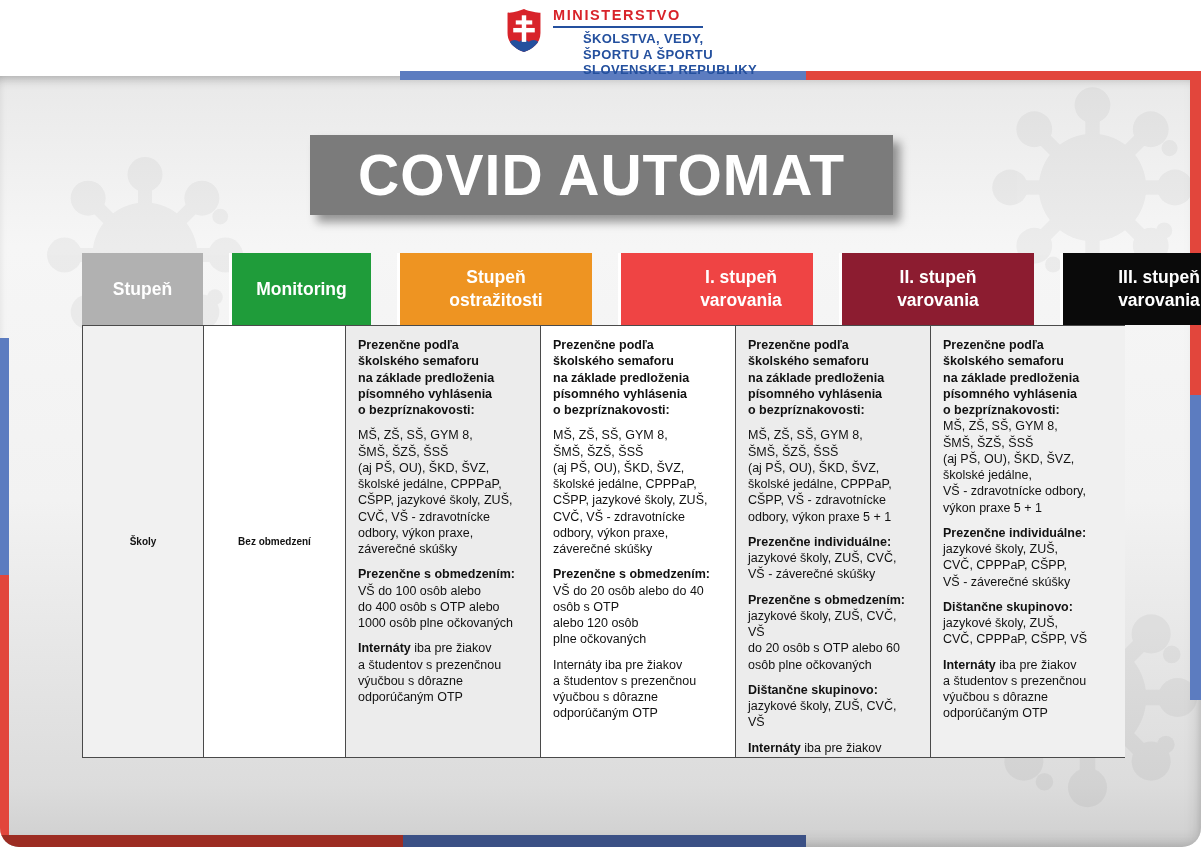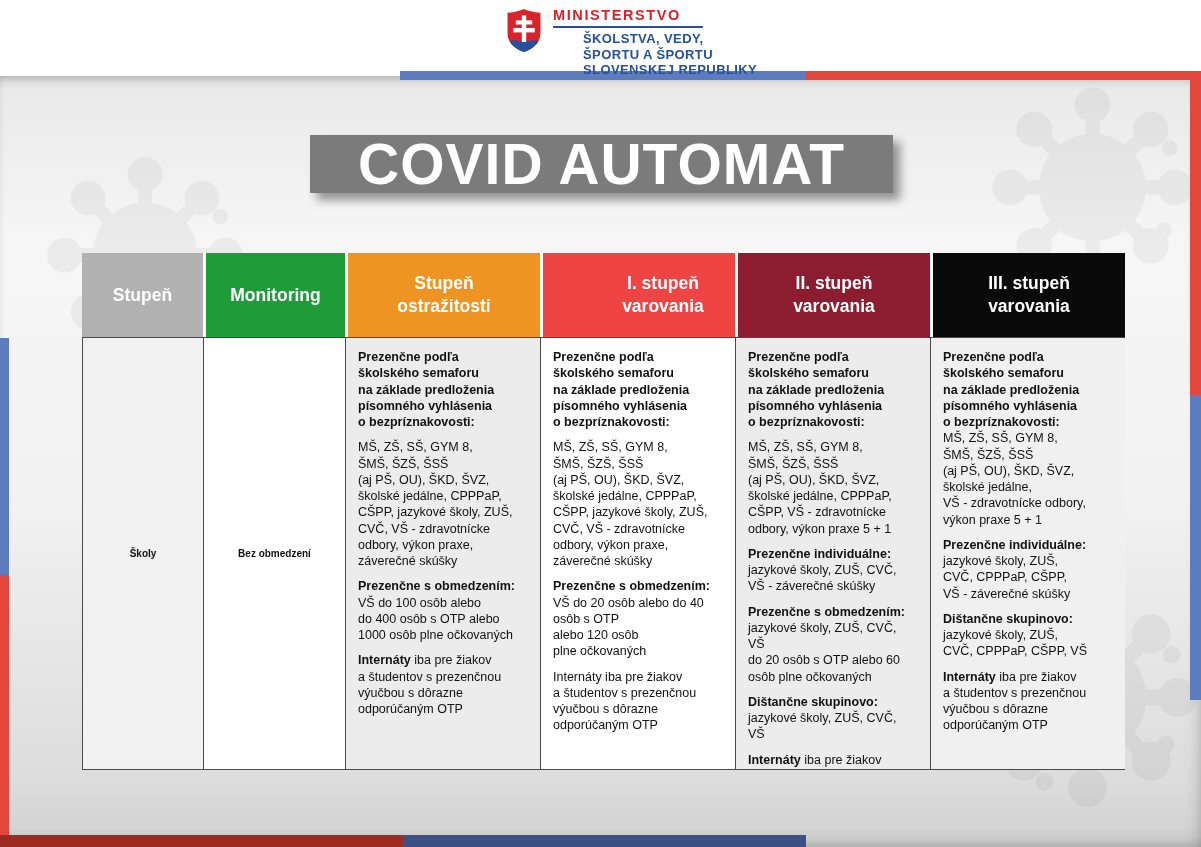--- a/index.html
+++ b/index.html
@@ -1,17 +1,17 @@
 <!DOCTYPE html>
 <html><head>
 <meta charset="utf-8">
 <style>
   html,body{margin:0;padding:0;}
   body{font-family:"Liberation Sans","DejaVu Sans",sans-serif;background:#fff;}
-  .page{position:relative;width:1201px;height:847px;background:#ffffff;overflow:hidden;}
+  .page{position:relative;width:1201px;height:847px;background:#ffffff;overflow:hidden;border-radius:19px;}
 
   
   .logo{position:absolute;top:7px;left:505px;display:flex;gap:10px;align-items:flex-start;}
   .coat{width:38px;height:47px;flex:0 0 auto;}
   .logo-text{display:flex;flex-direction:column;}
   .logo-min{color:#d8232a;font-weight:bold;font-size:14.5px;letter-spacing:1.6px;}
   .logo-divider{height:2px;background:#24509e;width:150px;margin:3px 0 3px;}
   .logo-line{color:#24509e;font-weight:bold;font-size:13px;line-height:1.2;letter-spacing:0.4px;margin-left:30px;}
 
   
@@ -30,34 +30,34 @@
   .bottom-stripe-red{left:0;top:835px;width:403px;height:12px;background:#9c2c22;}
   .bottom-stripe-blue{left:403px;top:835px;width:403px;height:12px;background:#3b5085;}
 
   
   .badge{position:absolute;left:0;top:62px;width:218px;height:37px;background:#8c8c8c;
     display:flex;align-items:center;justify-content:center;padding-left:62px;box-sizing:border-box;
     color:#fff;font-weight:bold;font-size:25px;letter-spacing:0.5px;
     box-shadow:5px 5px 7px rgba(0,0,0,.35);z-index:5;}
 
   
-  .title-box{position:absolute;left:310px;top:135px;width:583px;height:58px;background:#7b7b7b;
+  .title-box{position:absolute;left:310px;top:135px;width:583px;height:80px;background:#7b7b7b;
     display:flex;align-items:center;justify-content:center;
     color:#fff;font-weight:bold;font-size:57px;letter-spacing:1px;
     box-shadow:7px 7px 9px rgba(0,0,0,.4);z-index:4;}
 
   
   .virus{position:absolute;fill:#000;opacity:0.04;}
   .v1{left:40px;top:150px;width:210px;height:210px;}
   .v2{left:985px;top:80px;width:215px;height:215px;}
   .v3{left:970px;top:580px;width:235px;height:235px;}
 
   
   .automat-table{position:absolute;left:82px;top:253px;width:1043px;z-index:6;}
-  .thead{display:grid;grid-template-columns:121px 142px 195px 195px 195px 195px;height:84px;}
+  .thead{display:grid;grid-template-columns:121px 142px 195px 195px 195px 195px;height:72px;gap:26px;}
   .header-cell{display:flex;align-items:center;justify-content:center;text-align:center;
     color:#fff;font-weight:bold;font-size:17.5px;line-height:1.3;white-space:pre-line;box-sizing:border-box;}
   .header-cell + .header-cell{border-left:3px solid #ffffff;}
   .tbody{display:grid;grid-template-columns:120px 141px 194px 194px 194px 194px;
     grid-gap:1px;border:1px solid #4a4a4a;background:#4a4a4a;height:431px;}
   .body-cell{box-sizing:border-box;overflow:hidden;}
   .center-cell{display:flex;align-items:center;justify-content:center;
     font-weight:bold;font-size:10px;color:#111;}
   .content-cell{padding:11px 22px 8px 12px;}
   .cell-para{margin:0 0 9px 0;white-space:pre-line;font-size:12.5px;line-height:1.3;color:#111;}

